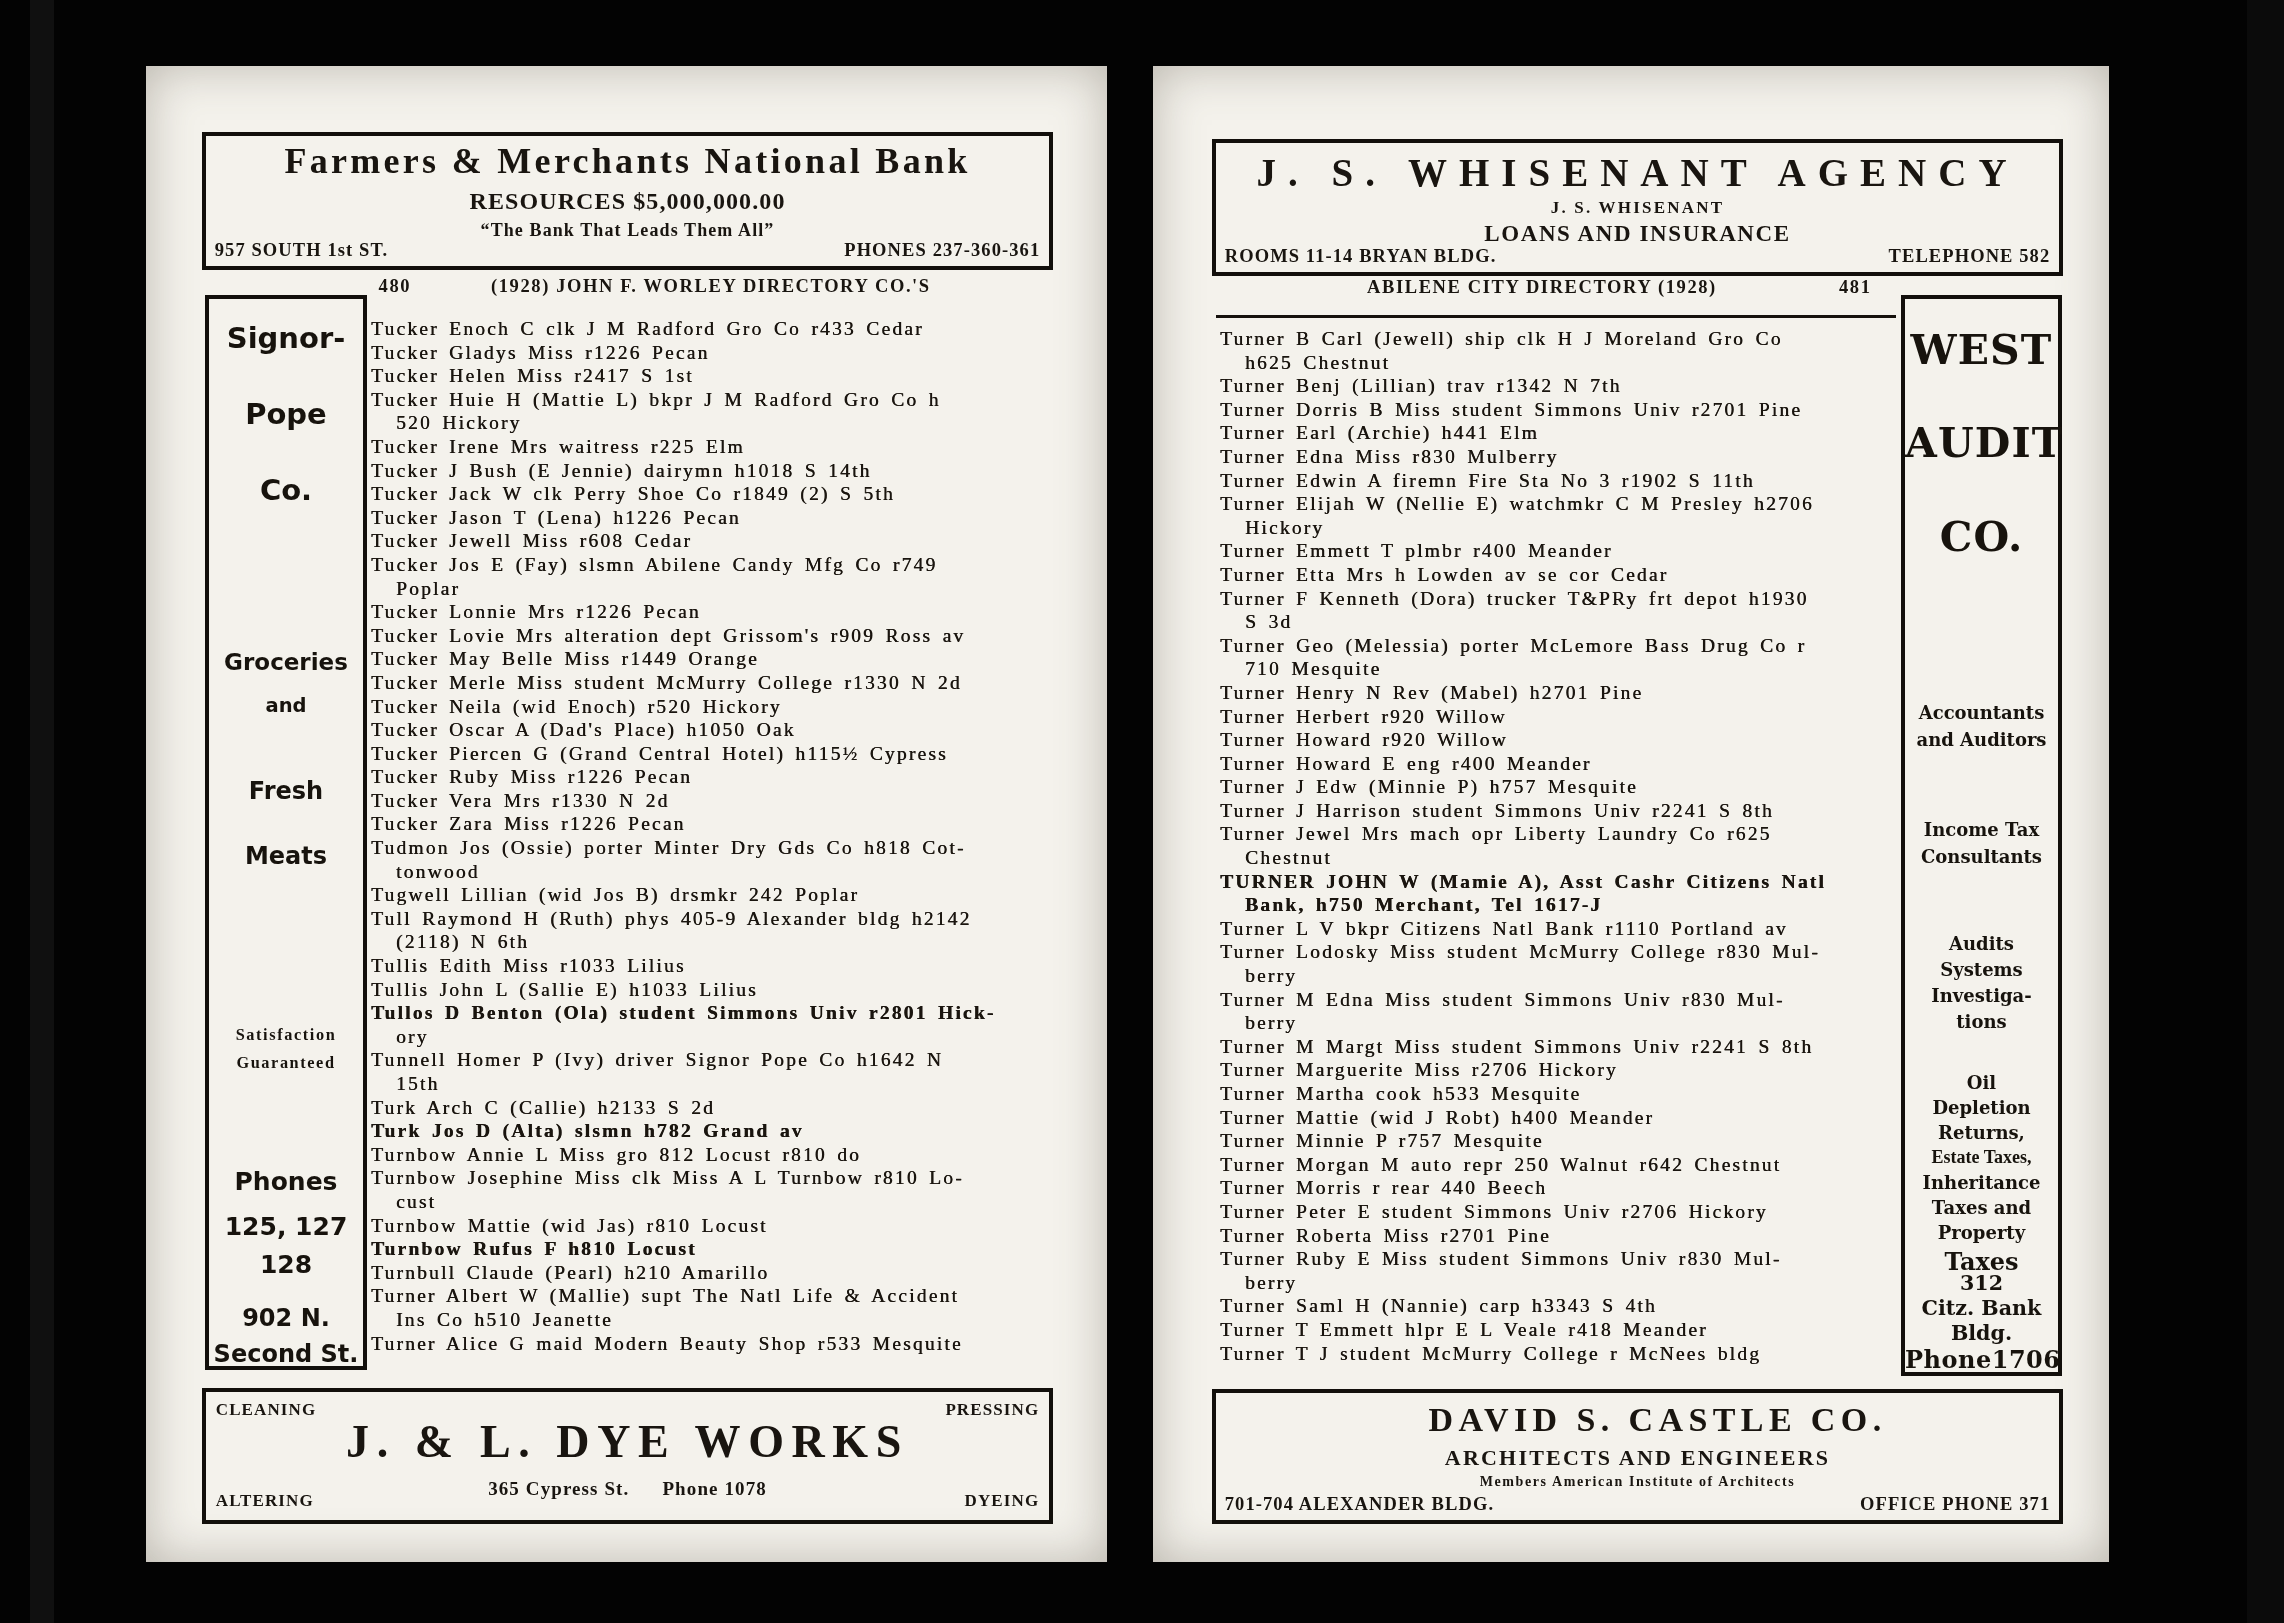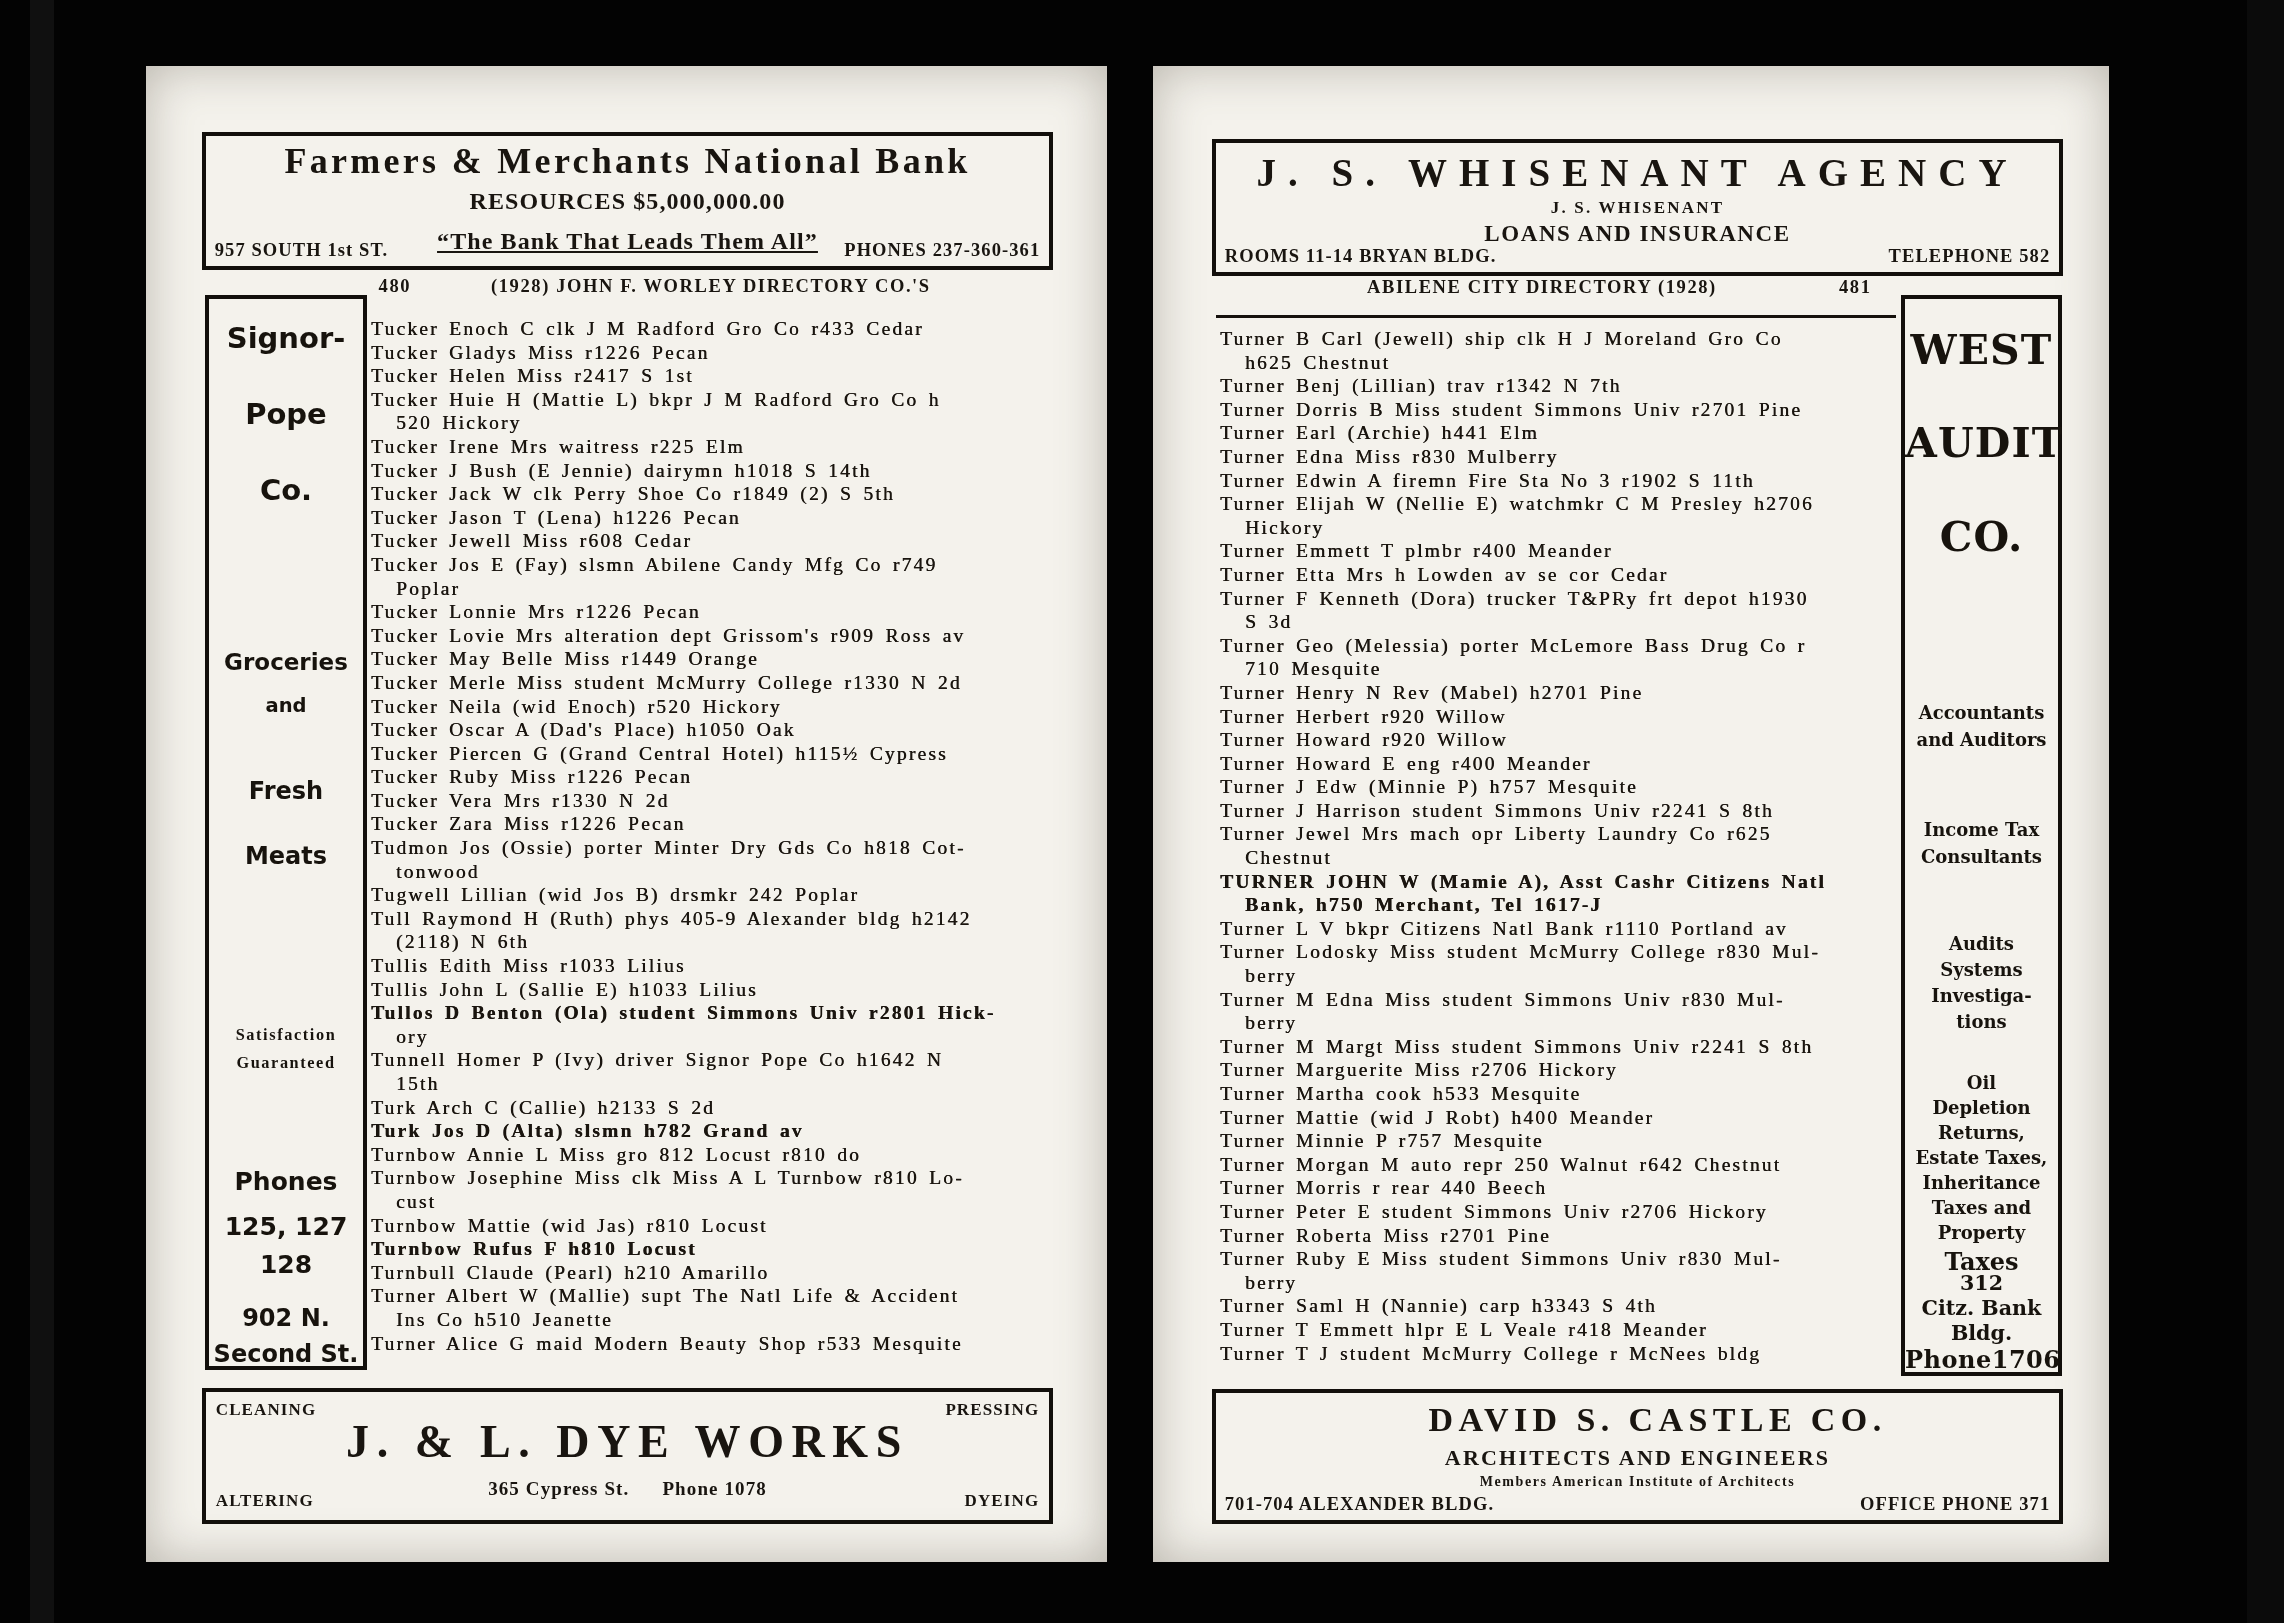--- a/index.html
+++ b/index.html
@@ -13,21 +13,21 @@
 
   .adbox{position:absolute;border:4.9px solid #120f0b;box-sizing:border-box;}
   .adbox .abs{position:absolute;left:0;right:0;text-align:center;white-space:nowrap;}
   .adbox .row{position:absolute;left:8.7px;right:8.7px;bottom:5.4px;display:flex;
               justify-content:space-between;font-weight:bold;font-size:18.5px;letter-spacing:1.1px;}
 
   
   #ad-fm{left:202px;top:132px;width:851px;height:138px;}
   #ad-fm .t1{top:4.3px;font-weight:bold;font-size:36px;letter-spacing:3.3px;}
   #ad-fm .t2{top:52px;font-weight:bold;font-size:24px;letter-spacing:1.1px;}
-  #ad-fm .t3{top:92px;font-weight:bold;font-size:24px;letter-spacing:1.1px;text-decoration:underline;}
+  #ad-fm .t3{top:84px;font-weight:bold;font-size:18px;letter-spacing:1.1px;}
 
   
   #ad-jsw{left:1212px;top:139px;width:851px;height:137px;}
   #ad-jsw .t1{top:6.5px;font-weight:bold;font-size:39px;letter-spacing:12px;}
   #ad-jsw .t2{top:55px;font-weight:bold;font-size:17px;letter-spacing:2.2px;}
   #ad-jsw .t3{top:78px;font-weight:bold;font-size:23px;letter-spacing:1.6px;}
 
   
   #ad-dye{left:202px;top:1387px;width:851px;height:136px;}
   #ad-dye .corner{position:absolute;font-weight:bold;font-size:17px;letter-spacing:1.1px;}
@@ -90,21 +90,21 @@
   #rsb .sline:nth-child(5){top:430px;font-size:18px;}
   #rsb .sline:nth-child(6){top:520px;font-size:18px;}
   #rsb .sline:nth-child(7){top:547px;font-size:18px;}
   #rsb .sline:nth-child(8){top:634px;font-size:18px;}
   #rsb .sline:nth-child(9){top:660px;font-size:18px;}
   #rsb .sline:nth-child(10){top:686px;font-size:18px;}
   #rsb .sline:nth-child(11){top:712px;font-size:18px;}
   #rsb .sline:nth-child(12){top:773px;font-size:18px;}
   #rsb .sline:nth-child(13){top:798px;font-size:18px;}
   #rsb .sline:nth-child(14){top:823px;font-size:18px;}
-  #rsb .sline:nth-child(15){top:848px;font-size:18px;}
+  #rsb .sline:nth-child(15){top:848px;font-size:18px;font-family:Liberation Serif, serif;}
   #rsb .sline:nth-child(16){top:873px;font-size:18px;}
   #rsb .sline:nth-child(17){top:898px;font-size:18px;}
   #rsb .sline:nth-child(18){top:923px;font-size:18px;}
   #rsb .sline:nth-child(19){top:948px;font-size:24px;}
   #rsb .sline:nth-child(20){top:972px;font-size:20.6px;}
   #rsb .sline:nth-child(21){top:997px;font-size:20.6px;}
   #rsb .sline:nth-child(22){top:1022px;font-size:20.6px;}
   #rsb .sline:nth-child(23){top:1046px;font-size:24px;letter-spacing:0.5px;}
 </style>
 </head>

